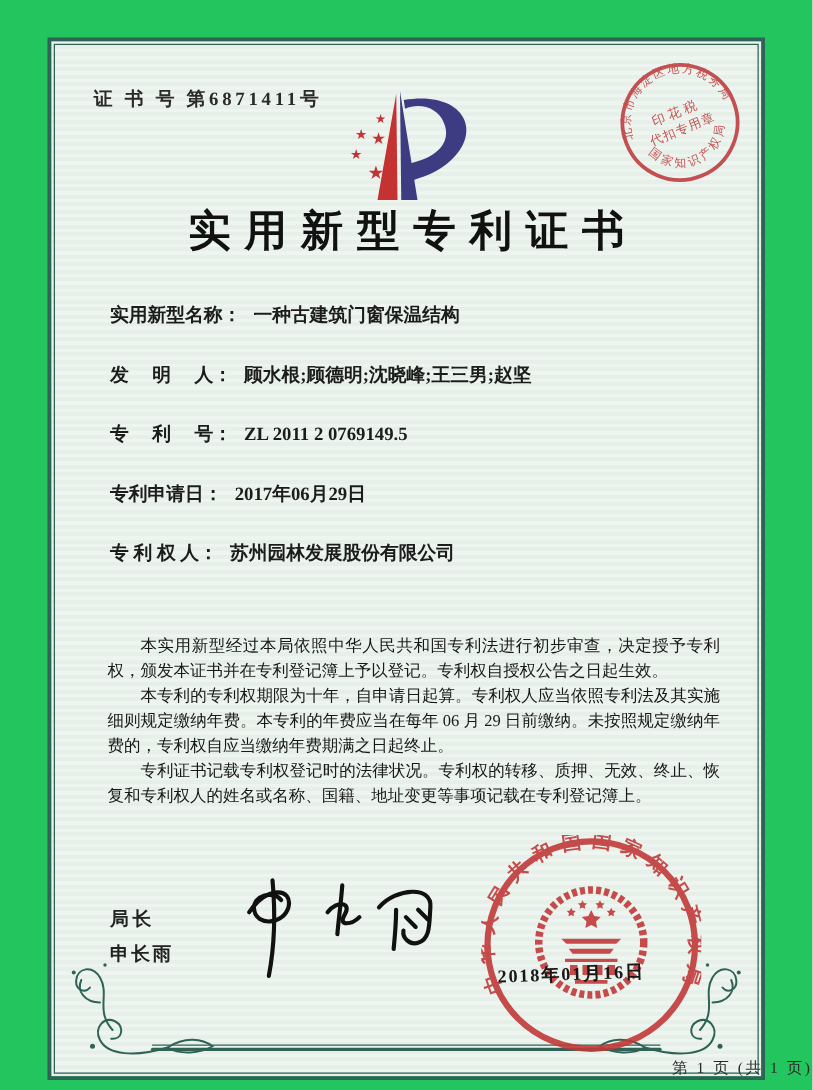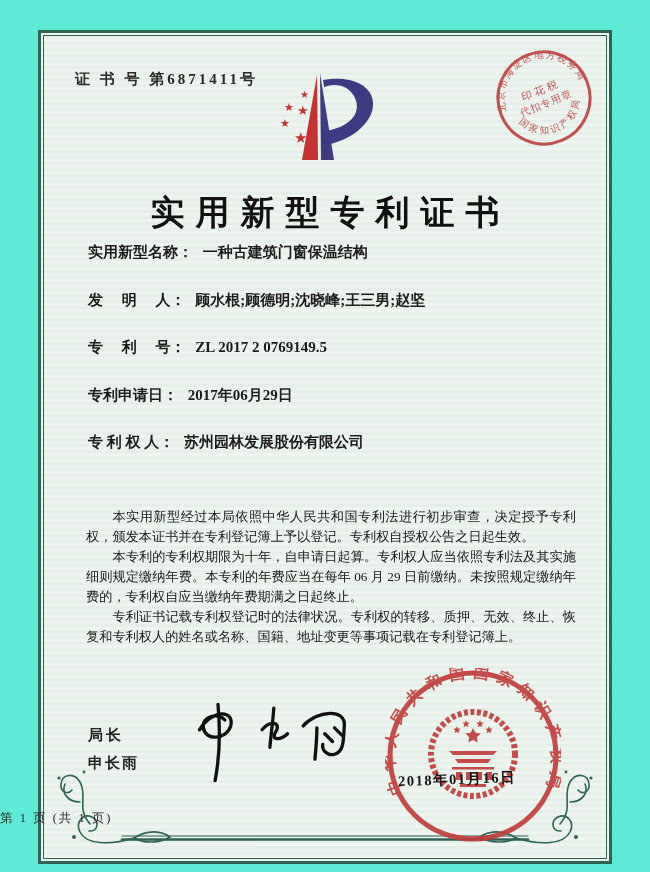--- a/index.html
+++ b/index.html
@@ -1,38 +1,38 @@
 <!DOCTYPE html>
 <html><head>
 <meta charset="utf-8">
 <style>
   html,body{margin:0;padding:0;background:#ffffff;}
   .page{
     position:relative;width:650px;height:872px;overflow:hidden;
-    background:#5eead4;
+    background:#22c55e;
     font-family:"Liberation Serif","DejaVu Serif",serif;
     color:#1d1d1d;
   }
   .cert-bg{
     position:absolute;left:38px;top:30px;right:38px;bottom:8px;
     background:repeating-linear-gradient(180deg,#eef4ef 0px,#eef4ef 3px,#e6efe8 3px,#e6efe8 6px);
     border:3px solid #2e6355;
   }
   .cert-bg-inner{
     position:absolute;inset:2px;border:1px solid #2e6355;
   }
   .cert-no{
     position:absolute;left:75px;top:70px;
     font-size:15px;letter-spacing:3px;color:#2a2a2a;font-weight:600;
   }
   .logo{position:absolute;left:256px;top:70px;width:138px;height:98px;}
   .tax-stamp{position:absolute;left:490px;top:44px;width:108px;height:108px;opacity:.88;}
   .title{
     position:absolute;left:0;right:0;top:162px;text-align:center;
-    font-size:34px;font-weight:700;letter-spacing:11px;text-indent:11px;color:#111;margin-top:28px;
+    font-size:34px;font-weight:700;letter-spacing:11px;text-indent:11px;color:#111;
   }
   .field-row{
     position:absolute;left:88px;right:60px;
     font-size:15px;font-weight:600;color:#1c1c1c;white-space:nowrap;
   }
   .field-label{display:inline-block;}
   .field-value{display:inline-block;margin-left:6px;}
   .body-text{
     position:absolute;left:86px;top:507px;width:490px;
     font-size:13.2px;line-height:20px;text-align:justify;color:#181818;font-weight:500;
@@ -50,21 +50,21 @@
   }
   .signature-svg{position:absolute;left:172px;top:696px;width:186px;height:94px;z-index:4;}
   .ornament-svg{position:absolute;left:38px;top:736px;width:574px;height:122px;z-index:1;}
   .office-seal{position:absolute;left:385px;top:668px;width:176px;height:176px;z-index:2;opacity:.9;}
   .seal-date{
     position:absolute;left:398px;top:770px;z-index:3;
     font-size:14.5px;letter-spacing:1.5px;color:#171717;font-weight:600;
     transform:rotate(-2deg);
   }
   .footer{
-    position:absolute;left:0;right:0;top:810px;text-align:left;z-index:3;
+    position:absolute;left:0;right:0;top:846px;text-align:right;z-index:3;
     font-size:12.5px;letter-spacing:2px;color:#2a2a2a;
   }
   .tops-243{top:243px}.tops-291{top:291px}.tops-338{top:338px}
   .tops-386{top:386px}.tops-433{top:433px}.tops-481{top:481px}
 </style>
 </head>
 <body>
 
 <div class="page">
 
@@ -108,21 +108,21 @@
   <div class="field-row tops-291">
     <span class="field-label">发　 明　 人：</span>
     <span class="field-value">顾水根;顾德明;沈晓峰;王三男;赵坚</span>
   </div>
   <div class="field-row tops-243">
     <span class="field-label">实用新型名称：</span>
     <span class="field-value">一种古建筑门窗保温结构</span>
   </div>
   <div class="field-row tops-338">
     <span class="field-label">专　 利　 号：</span>
-    <span class="field-value">ZL 2017 2 0769149.5</span>
+    <span class="field-value">ZL 2011 2 0769149.5</span>
   </div>
   <div class="field-row tops-386">
     <span class="field-label">专利申请日：</span>
     <span class="field-value">2017年06月29日</span>
   </div>
   <div class="field-row tops-433">
     <span class="field-label">专 利 权 人：</span>
     <span class="field-value">苏州园林发展股份有限公司</span>
   </div>
 

